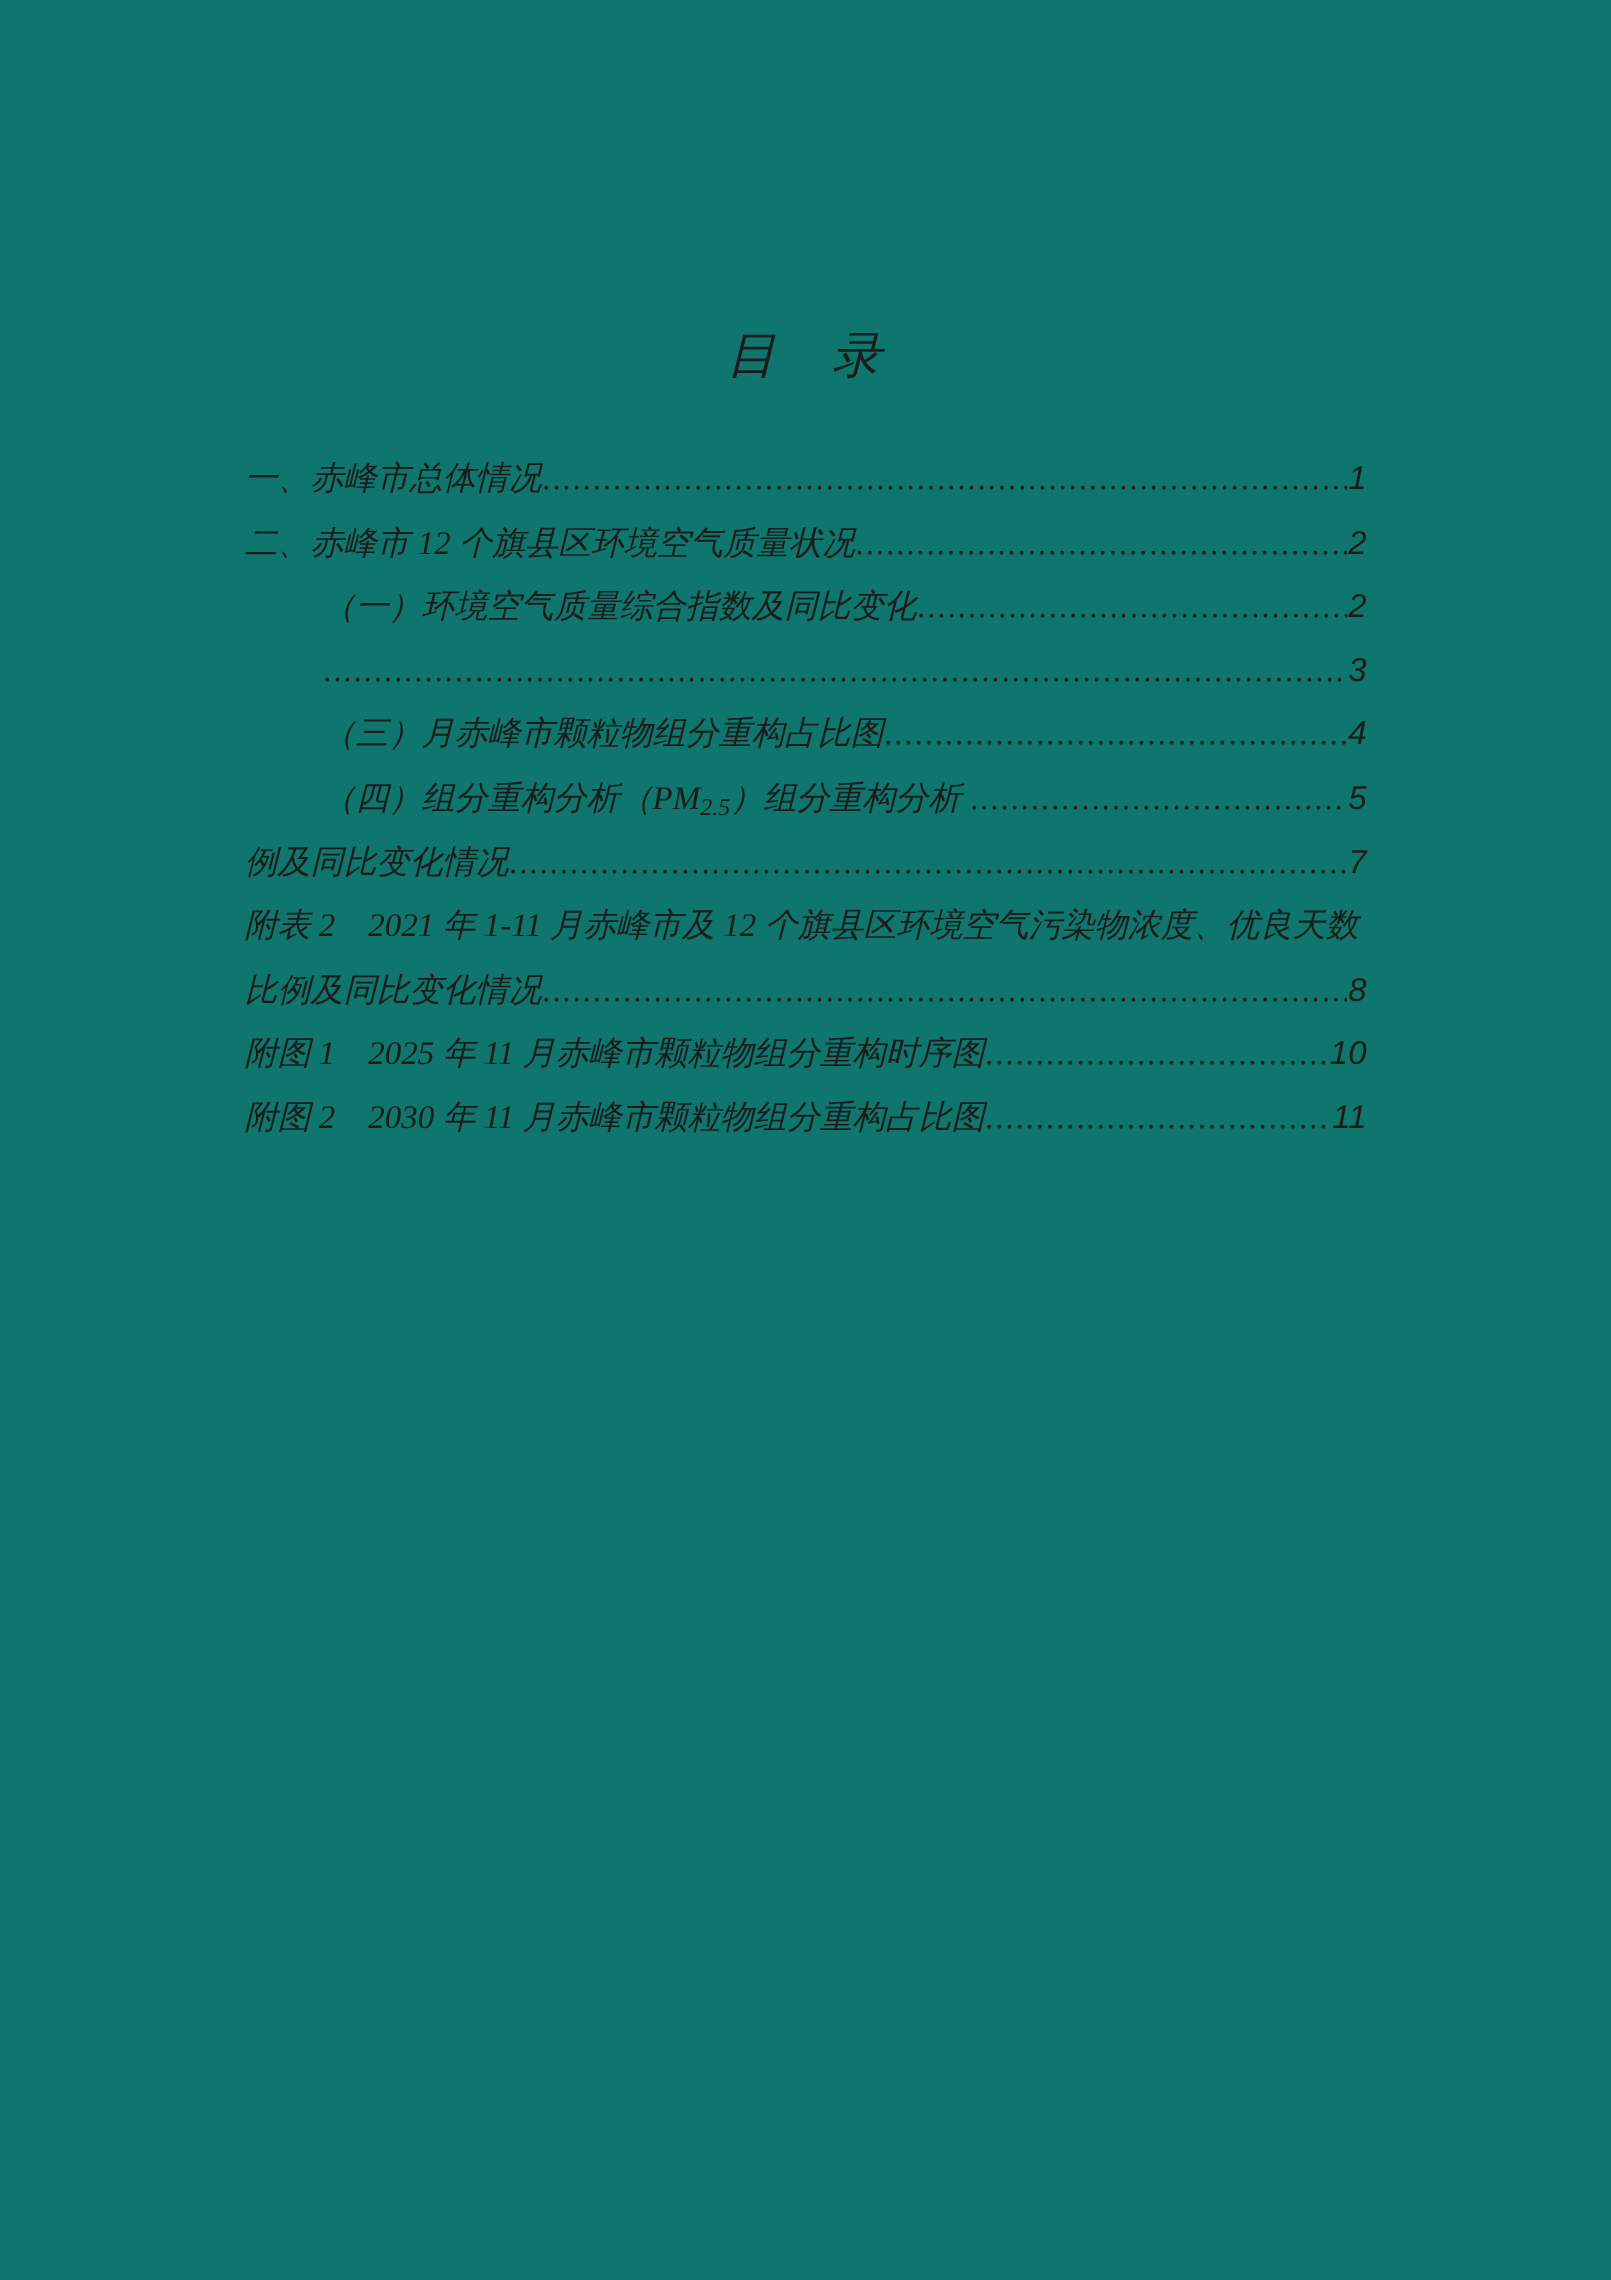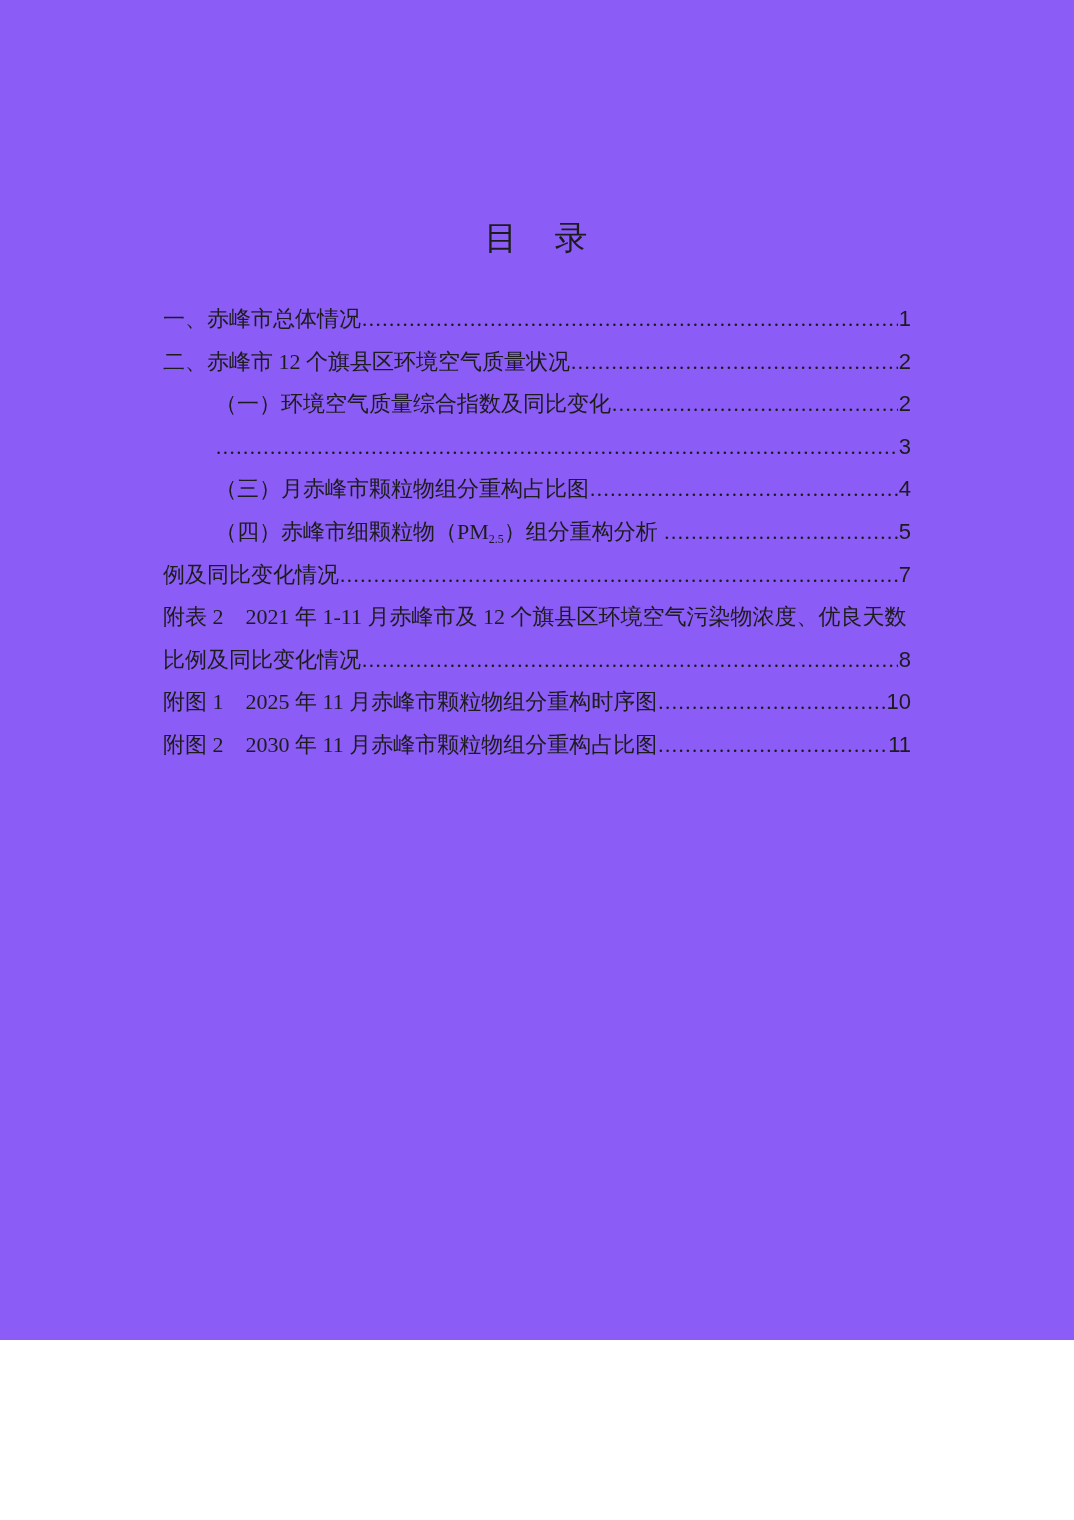--- a/index.html
+++ b/index.html
@@ -3,25 +3,26 @@
 <meta charset="utf-8">
 <style>
   html, body {
     margin: 0;
     padding: 0;
     background: #ffffff;
   }
   .page {
     position: relative;
     width: 1074px;
-    height: 1340px;
-    background: #8b5cf6;
+    height: 1520px;
+    background: #0f766e;
     overflow: hidden;
     font-family: "Liberation Serif", "DejaVu Serif", serif;
     color: #1c1c1c;
+    font-style: italic;
   }
   .doc {
     position: absolute;
     left: 163px;
     top: 218px;
     width: 748px;
   }
   .doc-title {
     text-align: center;
     font-size: 33px;
@@ -60,21 +61,21 @@
   .leader-space {
     flex: 1 1 auto;
     min-width: 8px;
   }
   .toc-page {
     flex: 0 0 auto;
     font-family: "Liberation Sans", "DejaVu Sans", sans-serif;
     font-size: 22px;
   }
   .sub {
-    font-size: 12px;
+    font-size: 16px;
     vertical-align: -4px;
     letter-spacing: 0;
   }
 </style>
 </head>
 <body>
 
 <div class="page">
   <div class="doc">
 
@@ -105,21 +106,21 @@
         <span class="toc-page">3</span>
       </div>
 
       <div class="toc-row indent-1">
         <span class="toc-label">（三）月赤峰市颗粒物组分重构占比图</span>
         <span class="leader-dots">........................................................................................................................................................................................................</span>
         <span class="toc-page">4</span>
       </div>
 
       <div class="toc-row indent-1">
-        <span class="toc-label"><span>（四）赤峰市细颗粒物（PM</span><span class="sub">2.5</span><span>）组分重构分析 </span></span>
+        <span class="toc-label"><span>（四）组分重构分析（PM</span><span class="sub">2.5</span><span>）组分重构分析 </span></span>
         <span class="leader-dots">........................................................................................................................................................................................................</span>
         <span class="toc-page">5</span>
       </div>
 
 
       <div class="toc-row">
         <span class="toc-label">例及同比变化情况</span>
         <span class="leader-dots">........................................................................................................................................................................................................</span>
         <span class="toc-page">7</span>
       </div>

